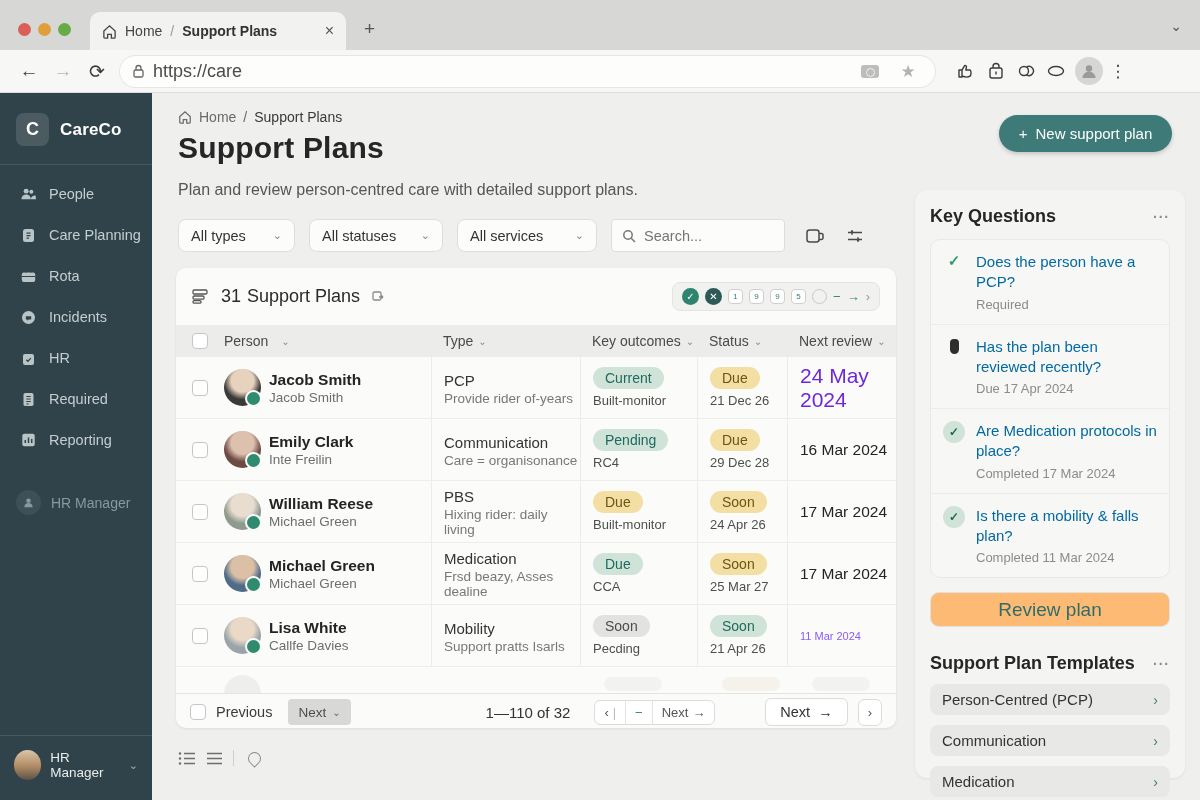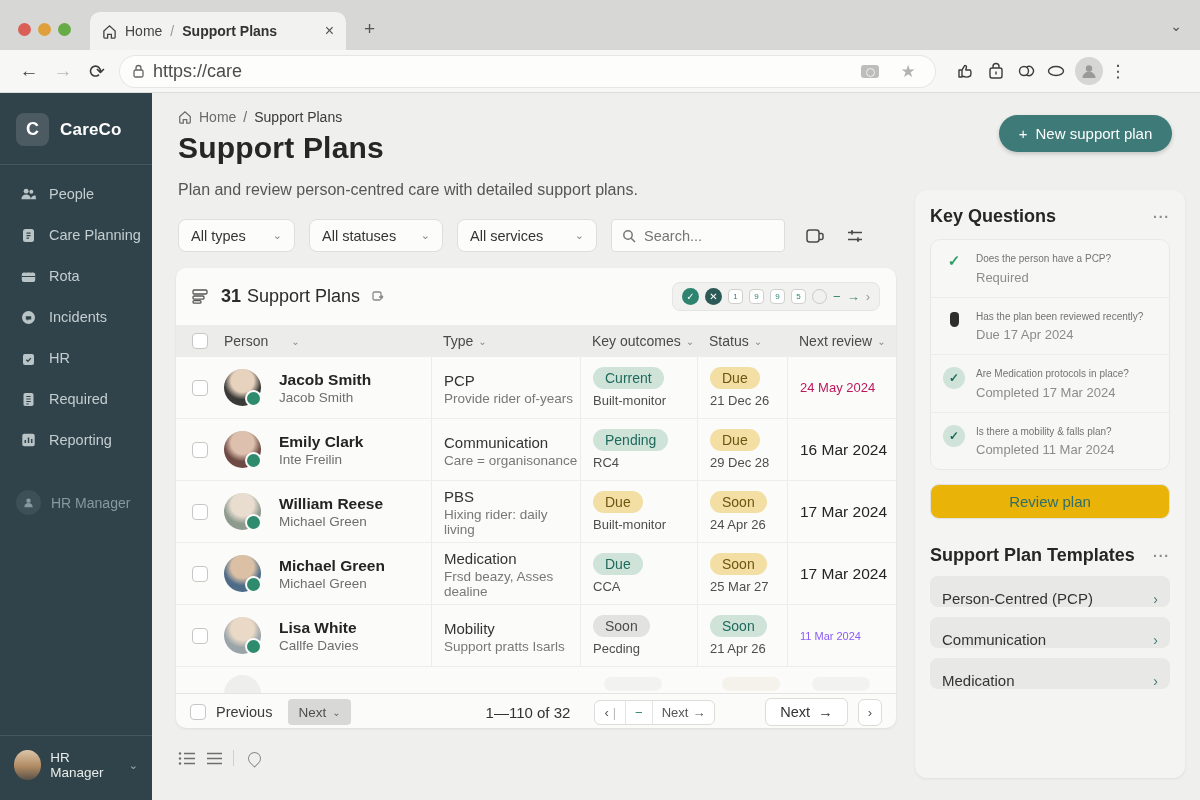--- a/index.html
+++ b/index.html
@@ -56,41 +56,41 @@
   .filters{position:absolute;left:26px;top:126px;display:flex;gap:14px;align-items:center}
   .dd{height:33px;background:#fcfcfa;border:1px solid #dededc;border-radius:8px;display:flex;align-items:center;justify-content:space-between;padding:0 12px;font-size:14.5px;color:#333}
   .dd .dchev{color:#888;font-size:11px;margin-left:14px}
   .searchbox{width:174px;height:33px;background:#fcfcfa;border:1px solid #dededc;border-radius:4px;display:flex;align-items:center;padding:0 10px;gap:8px}
   .searchbox input{border:none;outline:none;background:transparent;font-size:14.5px;color:#444;width:130px;font-family:"Liberation Sans",sans-serif}
   .ficon{color:#4a4a48;margin-left:6px;display:flex}
 
   
   .card{position:absolute;left:24px;top:175px;width:720px;height:460px;background:#fbfbf9;border-radius:10px;box-shadow:0 1px 3px rgba(0,0,0,.08)}
   .cardhead{height:57px;display:flex;align-items:center;padding:0 16px;gap:10px}
-  .count{font-size:18px;font-weight:bold;color:#2b2b2b}
+  .count{font-size:18px;font-weight:normal;color:#2b2b2b}
   .countlbl{font-size:18px;color:#2b2b2b;font-weight:500;margin-left:-4px}
   .toolbar{margin-left:auto;height:29px;background:#f1f1ef;border:1px solid #e4e4e2;border-radius:8px;display:flex;align-items:center;gap:6px;padding:0 9px}
   .tbc{width:17px;height:17px;border-radius:50%;display:flex;align-items:center;justify-content:center;font-size:10px;color:#fff}
   .tbc.g{background:#2f8470}.tbc.d{background:#2c5a56}
   .tbsq{width:15px;height:15px;border:1px solid #cfcfcd;background:#fff;border-radius:4px;font-size:8px;color:#2f8470;display:flex;align-items:center;justify-content:center}
   .tbring{width:15px;height:15px;border:1.5px solid #c9c9c7;border-radius:50%}
   .tbg{color:#2f8470;font-size:13px}.tbgray{color:#9a9a98;font-size:13px}
   .colhead{height:32px;background:#ececea;display:flex;align-items:center;font-size:14px;color:#4a4a48;font-weight:500}
   .chk{width:16px;height:16px;border:1.5px solid #c6c6c4;border-radius:4px;background:#fff}
   .c-check{width:48px;display:flex;justify-content:center;flex:0 0 48px}
   .c-person{flex:0 0 207px}
   .c-type{flex:0 0 149px}
   .c-ko{flex:0 0 117px}
   .c-status{flex:0 0 90px}
   .c-review{flex:0 0 109px}
   .hchev{color:#8a8a88;font-size:10px;margin-left:5px}
   .rows{}
   .trow{height:62px;display:flex;align-items:center;border-bottom:1px solid #ededeb}
   .trow .c-type,.trow .c-ko,.trow .c-status,.trow .c-review{border-left:1px solid #ececea;height:100%;display:flex;flex-direction:column;justify-content:center;padding-left:12px}
-  .c-person{display:flex;align-items:center;gap:18px}
+  .c-person{display:flex;align-items:center;gap:8px}
   .avatar{width:37px;height:37px;border-radius:50%;position:relative;flex:0 0 37px}
   .avatar:after{content:"";position:absolute;right:-1px;bottom:-1px;width:13px;height:13px;border-radius:50%;background:#2f8b6e;border:2px solid #fbfbf9}
   .a0{background:radial-gradient(circle at 50% 32%,#e7d2bd 0 36%,#3a3a38 60%)}
   .a1{background:radial-gradient(circle at 50% 32%,#ddc0ae 0 36%,#6e4a44 60%)}
   .a2{background:radial-gradient(circle at 50% 32%,#e9ddd0 0 36%,#8f9a8f 60%)}
   .a3{background:radial-gradient(circle at 50% 32%,#dbc0a6 0 36%,#4e6b88 60%)}
   .a4{background:radial-gradient(circle at 50% 32%,#ead9c6 0 36%,#9aa5aa 60%)}
   .pname{font-size:15.5px;font-weight:bold;color:#242424;line-height:1.35}
   .psub{font-size:13.5px;color:#6e6e6c}
   .tname{font-size:15px;color:#333;line-height:1.4}
@@ -123,25 +123,25 @@
   .rpanel{position:absolute;left:763px;top:97px;width:270px;height:588px;background:#f4f4f2;border-radius:12px;box-shadow:0 1px 3px rgba(0,0,0,.07);padding:16px 15px}
   .rtitle{display:flex;align-items:center;font-size:18px;font-weight:bold;color:#262626}
   .rdots{margin-left:auto;color:#8a8a88;font-size:14px;letter-spacing:1px}
   .qlist{margin-top:12px;border:1px solid #e9e9e7;border-radius:10px;background:#f7f7f5}
   .qitem{display:flex;gap:11px;padding:12px 12px;border-bottom:1px solid #ececea}
   .qitem:last-child{border-bottom:none}
   .qicon{flex:0 0 22px;display:flex;justify-content:center}
   .qcheck-plain{color:#2e9e68;font-size:15px;font-weight:bold}
   .qpend{width:9px;height:15px;background:#2e2e2c;border-radius:5px 5px 6px 6px;margin-top:2px}
   .qcheck-circ{width:22px;height:22px;border-radius:50%;background:#cfe3d9;color:#1e6a5c;font-size:12px;font-weight:bold;display:flex;align-items:center;justify-content:center}
-  .qtext{font-size:10px;color:#737373;line-height:1.35}
+  .qtext{font-size:15px;color:#0369a1;line-height:1.35}
   .qsub{font-size:13px;color:#8c8c8a;margin-top:4px}
-  .reviewbtn{margin-top:14px;height:35px;background:#eab308;border:1px solid #e1e1df;border-radius:9px;display:flex;align-items:center;justify-content:center;font-size:15px;color:#2e6e6a}
+  .reviewbtn{margin-top:14px;height:35px;background:#fdba74;border:1px solid #e1e1df;border-radius:9px;display:flex;align-items:center;justify-content:center;font-size:19px;color:#2e6e6a}
   .rtitle2{margin-top:26px}
-  .tpl{margin-top:10px;height:31px;background:#e8e8e6;border-radius:8px;display:flex;align-items:flex-end;padding:0 12px;font-size:15px;color:#333}
+  .tpl{margin-top:10px;height:31px;background:#e8e8e6;border-radius:8px;display:flex;align-items:center;padding:0 12px;font-size:15px;color:#333}
   .tpl .tchev{margin-left:auto;color:#3e7a77;font-size:14px}
 
   svg{display:block}
 </style>
 </head>
 <body>
 
 <div class="screen">
 
   <div class="tabstrip">
@@ -410,21 +410,21 @@
               <div class="tdesc">Provide rider of-years</div>
             </span>
           <span class="c-ko">
               <span class="badge teal">Current</span>
               <div class="bsub">Built-monitor</div>
             </span>
           <span class="c-status">
               <span class="badge yellow">Due</span>
               <div class="bsub">21 Dec 26</div>
             </span>
-          <span class="c-review" style="font-size:13px;color:#be185d">24 May 2024</span>
+          <span class="c-review" style="font-size:21px;color:#6d28d9">24 May 2024</span>
         </div>
 
         <div class="trow">
           <span class="c-check">
               <span class="chk"></span>
             </span>
           <span class="c-person">
             <span class="avatar a1"></span>
             <span>
                 <div class="pname">Emily Clark</div>

